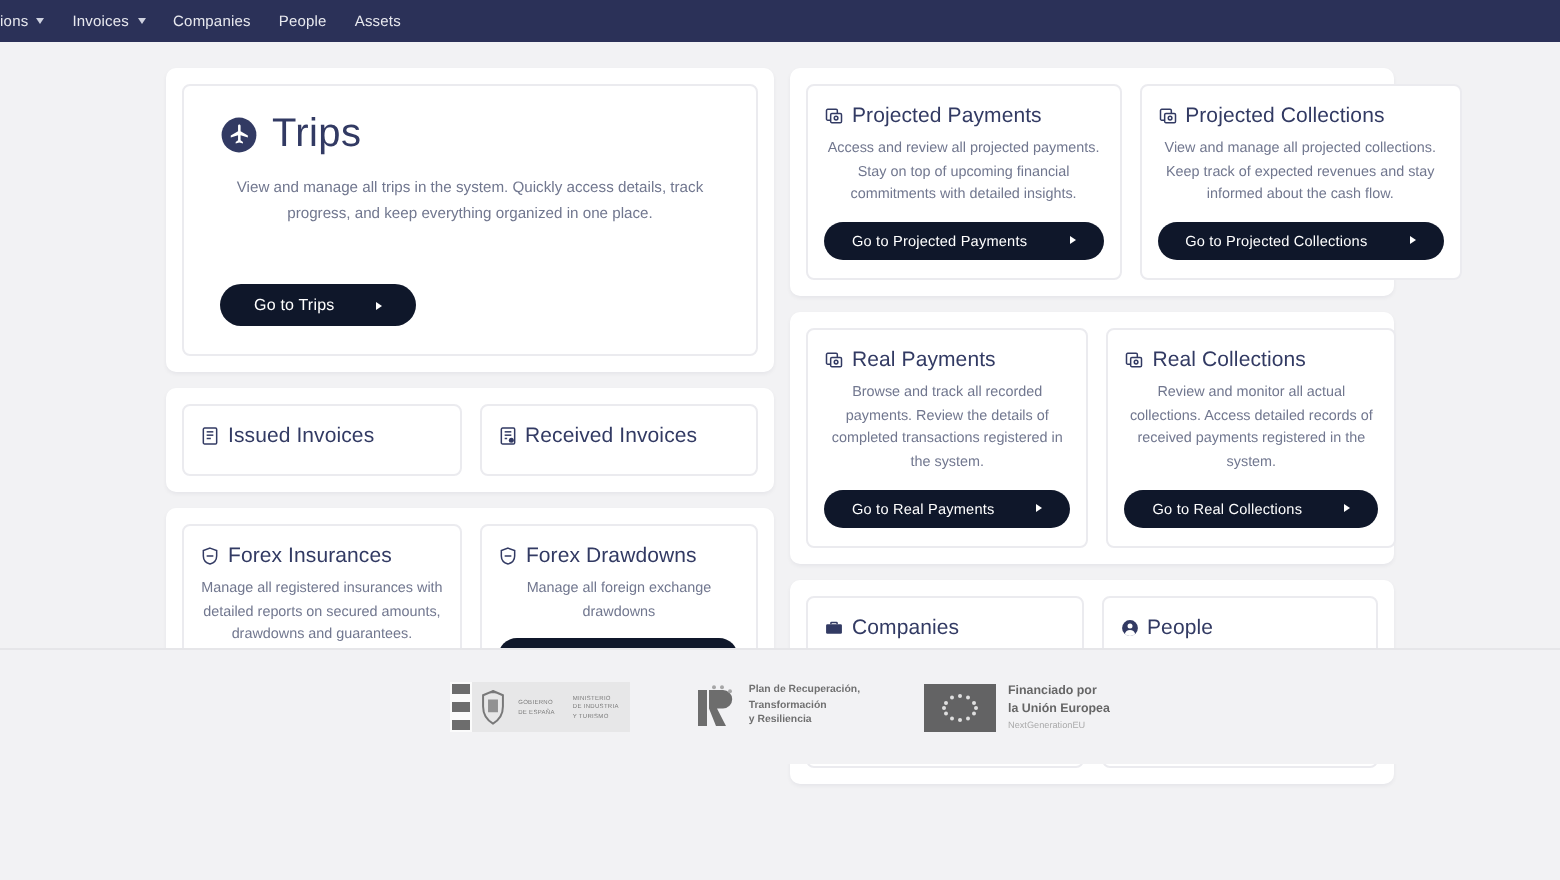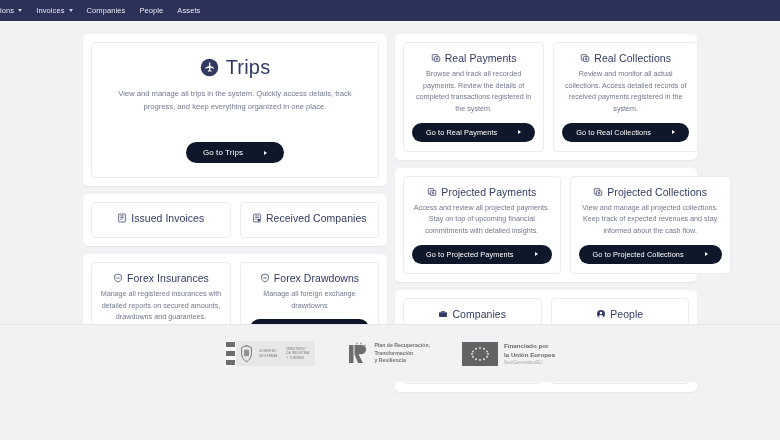--- a/index.html
+++ b/index.html
@@ -66,21 +66,21 @@
 
   
   .card {
     background: #fff;
     border: 1px solid #ebebef;
     border-radius: 4px;
     padding: 9px 8px 9px;
     flex: 1;
     display: flex;
     flex-direction: column;
-    align-items: center;
+    align-items: flex-start;
     text-align: center;
   }
   .card.wide { width: 100%; padding: 13px 18px 14px; }
 
   .card-head {
     display: flex;
     align-items: center;
     justify-content: center;
     gap: 4px;
     color: #323a63;
@@ -244,21 +244,21 @@
             <div class="card-head">
               <span class="card-icon">
                 <svg width="10" height="10" viewBox="0 0 24 24" fill="none" stroke="#323a63" stroke-width="1.8">
                   <rect x="4" y="2.5" width="16" height="19" rx="1.5"></rect>
                   <line x1="8" y1="7" x2="16" y2="7"></line>
                   <line x1="8" y1="11" x2="16" y2="11"></line>
                   <line x1="8" y1="15" x2="11" y2="15"></line>
                   <circle cx="16" cy="17" r="3" fill="#323a63" stroke="none"></circle>
                 </svg>
               </span>
-              <span class="card-title">Received Companies</span>
+              <span class="card-title">Received Invoices</span>
             </div>
           </div>
 
         </div>
       </div>
 
       <div class="panel">
         <div class="panel-row">
 
           <div class="card">
@@ -307,85 +307,85 @@
 
           <div class="card">
             <div class="card-head">
               <span class="card-icon">
                 <svg width="10" height="10" viewBox="0 0 24 24" fill="none" stroke="#323a63" stroke-width="1.8">
                   <rect x="3" y="4" width="13" height="13" rx="1.5"></rect>
                   <rect x="8" y="9" width="13" height="11" rx="1.5" fill="#ffffff"></rect>
                   <circle cx="14.5" cy="14.5" r="2.2"></circle>
                 </svg>
               </span>
-              <span class="card-title">Real Payments</span>
-            </div>
-            <div class="card-desc">Browse and track all recorded payments. Review the details of completed transactions registered in the system.</div>
-            <button class="btn">
-              <span>Go to Real Payments</span>
+              <span class="card-title">Projected Payments</span>
+            </div>
+            <div class="card-desc">Access and review all projected payments. Stay on top of upcoming financial commitments with detailed insights.</div>
+            <button class="btn">
+              <span>Go to Projected Payments</span>
               <span class="arr"></span>
             </button>
           </div>
 
           <div class="card">
             <div class="card-head">
               <span class="card-icon">
                 <svg width="10" height="10" viewBox="0 0 24 24" fill="none" stroke="#323a63" stroke-width="1.8">
                   <rect x="3" y="4" width="13" height="13" rx="1.5"></rect>
                   <rect x="8" y="9" width="13" height="11" rx="1.5" fill="#ffffff"></rect>
                   <circle cx="14.5" cy="14.5" r="2.2"></circle>
                 </svg>
               </span>
-              <span class="card-title">Real Collections</span>
-            </div>
-            <div class="card-desc">Review and monitor all actual collections. Access detailed records of received payments registered in the system.</div>
-            <button class="btn">
-              <span>Go to Real Collections</span>
+              <span class="card-title">Projected Collections</span>
+            </div>
+            <div class="card-desc">View and manage all projected collections. Keep track of expected revenues and stay informed about the cash flow.</div>
+            <button class="btn">
+              <span>Go to Projected Collections</span>
               <span class="arr"></span>
             </button>
           </div>
 
         </div>
       </div>
 
       <div class="panel">
         <div class="panel-row">
 
           <div class="card">
             <div class="card-head">
               <span class="card-icon">
                 <svg width="10" height="10" viewBox="0 0 24 24" fill="none" stroke="#323a63" stroke-width="1.8">
                   <rect x="3" y="4" width="13" height="13" rx="1.5"></rect>
                   <rect x="8" y="9" width="13" height="11" rx="1.5" fill="#ffffff"></rect>
                   <circle cx="14.5" cy="14.5" r="2.2"></circle>
                 </svg>
               </span>
-              <span class="card-title">Projected Payments</span>
-            </div>
-            <div class="card-desc">Access and review all projected payments. Stay on top of upcoming financial commitments with detailed insights.</div>
-            <button class="btn">
-              <span>Go to Projected Payments</span>
+              <span class="card-title">Real Payments</span>
+            </div>
+            <div class="card-desc">Browse and track all recorded payments. Review the details of completed transactions registered in the system.</div>
+            <button class="btn">
+              <span>Go to Real Payments</span>
               <span class="arr"></span>
             </button>
           </div>
 
           <div class="card">
             <div class="card-head">
               <span class="card-icon">
                 <svg width="10" height="10" viewBox="0 0 24 24" fill="none" stroke="#323a63" stroke-width="1.8">
                   <rect x="3" y="4" width="13" height="13" rx="1.5"></rect>
                   <rect x="8" y="9" width="13" height="11" rx="1.5" fill="#ffffff"></rect>
                   <circle cx="14.5" cy="14.5" r="2.2"></circle>
                 </svg>
               </span>
-              <span class="card-title">Projected Collections</span>
-            </div>
-            <div class="card-desc">View and manage all projected collections. Keep track of expected revenues and stay informed about the cash flow.</div>
-            <button class="btn">
-              <span>Go to Projected Collections</span>
+              <span class="card-title">Real Collections</span>
+            </div>
+            <div class="card-desc">Review and monitor all actual collections. Access detailed records of received payments registered in the system.</div>
+            <button class="btn">
+              <span>Go to Real Collections</span>
               <span class="arr"></span>
             </button>
           </div>
 
         </div>
       </div>
 
       <div class="panel">
         <div class="panel-row">
 

